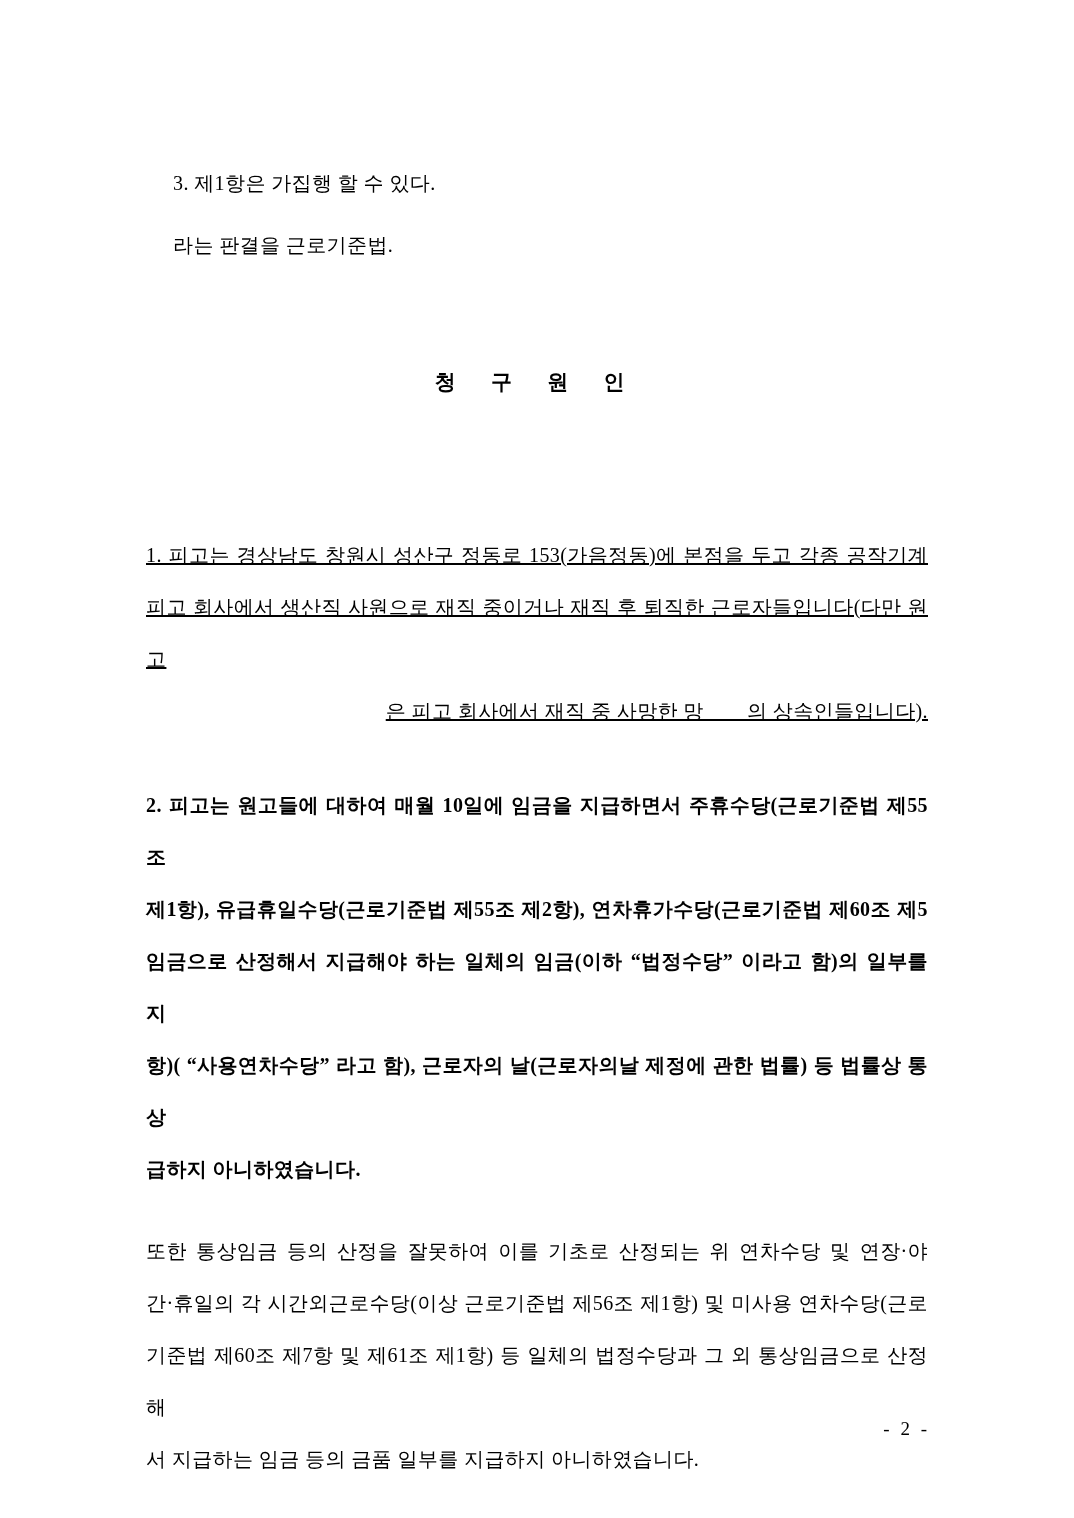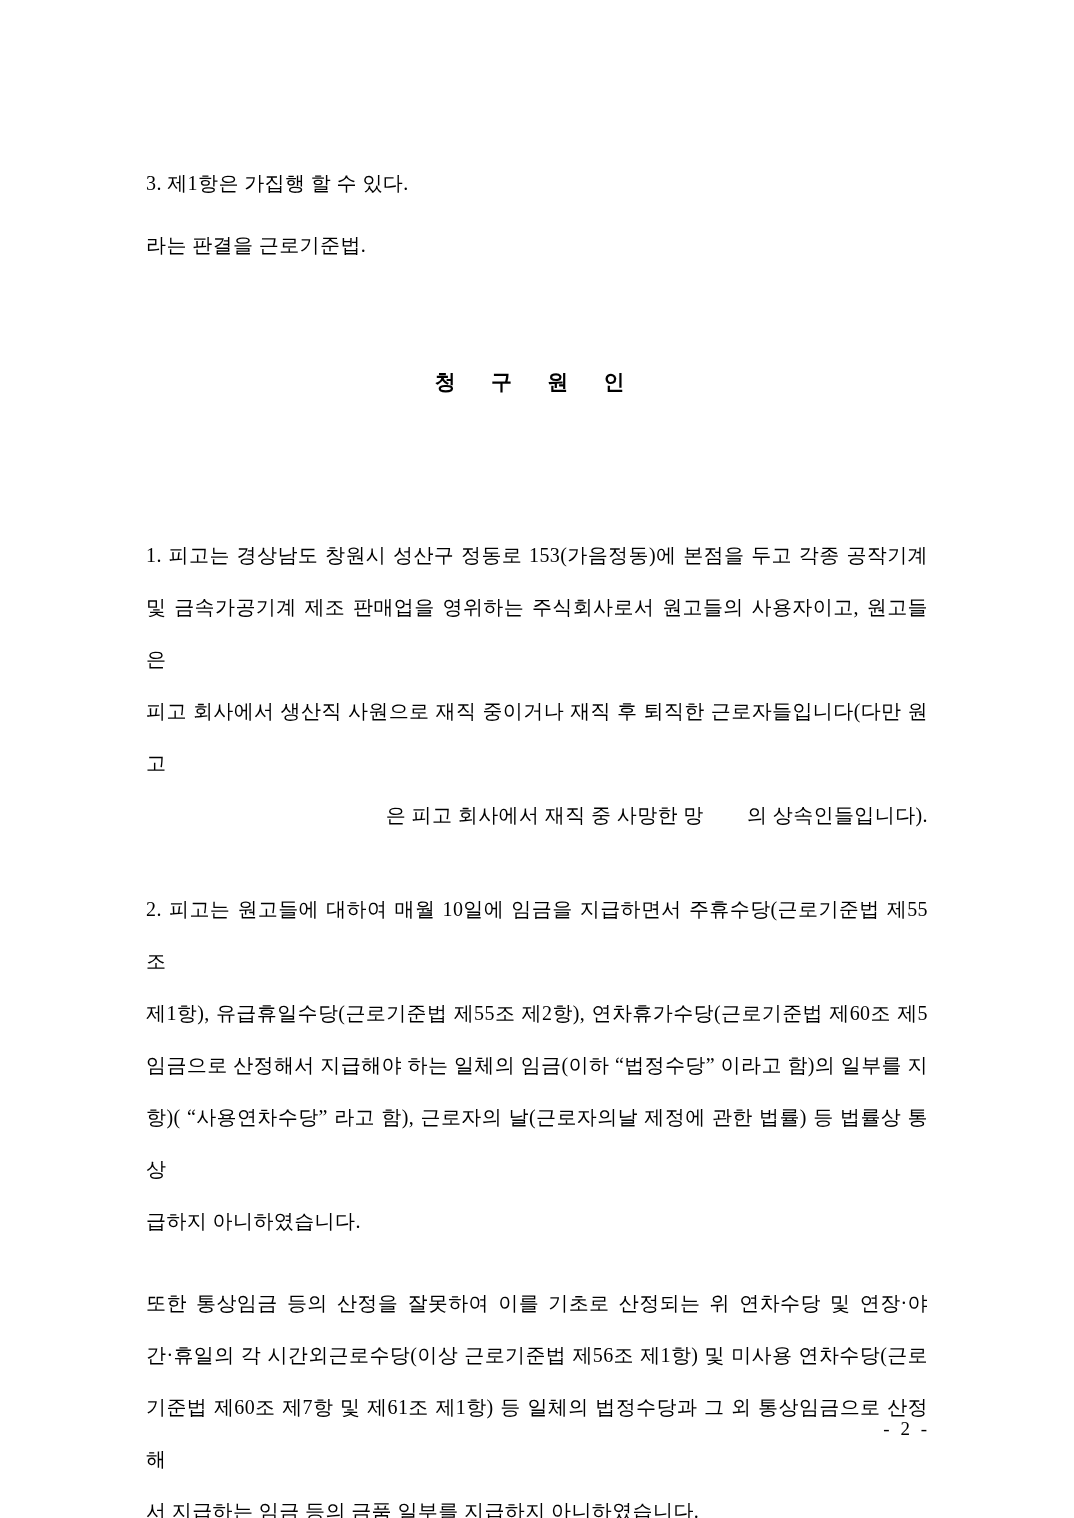--- a/index.html
+++ b/index.html
@@ -28,34 +28,35 @@
   .line.fill {
     text-align: justify;
     text-align-last: justify;
   }
   .line.indent {
     padding-left: 140px;
     text-align: right;
   }
   .intro {
     padding-top: 152px;
+    margin-left: 27px;
   }
   .intro .line {
     line-height: 62px;
   }
   .doc-title {
     margin-top: 84px;
     line-height: 44px;
     font-size: 21px;
     font-weight: bold;
     text-align: center;
     letter-spacing: 15px;
   }
-  .para-1 { margin-top: 125px; }
-  .para-2 { margin-top: 42px; }
+  .para-1 { margin-top: 125px; text-decoration: underline; }
+  .para-2 { margin-top: 42px; font-weight: bold; }
   .para-3 { margin-top: 30px; }
   .footer {
     position: absolute;
     top: 1417px;
     right: 144px;
     font-size: 19px;
     letter-spacing: 3px;
     line-height: 24px;
   }
 </style>
@@ -67,21 +68,20 @@
 
     <div class="intro">
         <div class="line">3. 제1항은 가집행 할 수 있다.</div>
         <div class="line">라는 판결을 근로기준법.</div>
       </div>
 
     <div class="doc-title">청 구 원 인</div>
 
     <div class="para para-1">
         <div class="line fill">1. 피고는 경상남도 창원시 성산구 정동로 153(가음정동)에 본점을 두고 각종 공작기계</div>
-        <div class="line fill">및 금속가공기계 제조 판매업을 영위하는 주식회사로서 원고들의 사용자이고, 원고들은</div>
         <div class="line fill">피고 회사에서 생산직 사원으로 재직 중이거나 재직 후 퇴직한 근로자들입니다(다만 원고</div>
         <div class="line indent">은 피고 회사에서 재직 중 사망한 망&nbsp;&nbsp;&nbsp;&nbsp;&nbsp;&nbsp;&nbsp; 의 상속인들입니다).</div>
       </div>
 
     <div class="para para-2">
         <div class="line fill">2. 피고는 원고들에 대하여 매월 10일에 임금을 지급하면서 주휴수당(근로기준법 제55조</div>
         <div class="line fill">제1항), 유급휴일수당(근로기준법 제55조 제2항), 연차휴가수당(근로기준법 제60조 제5</div>
         <div class="line fill">임금으로 산정해서 지급해야 하는 일체의 임금(이하 “법정수당” 이라고 함)의 일부를 지</div>
         <div class="line fill">항)( “사용연차수당” 라고 함), 근로자의 날(근로자의날 제정에 관한 법률) 등 법률상 통상</div>
         <div class="line">급하지 아니하였습니다.</div>

